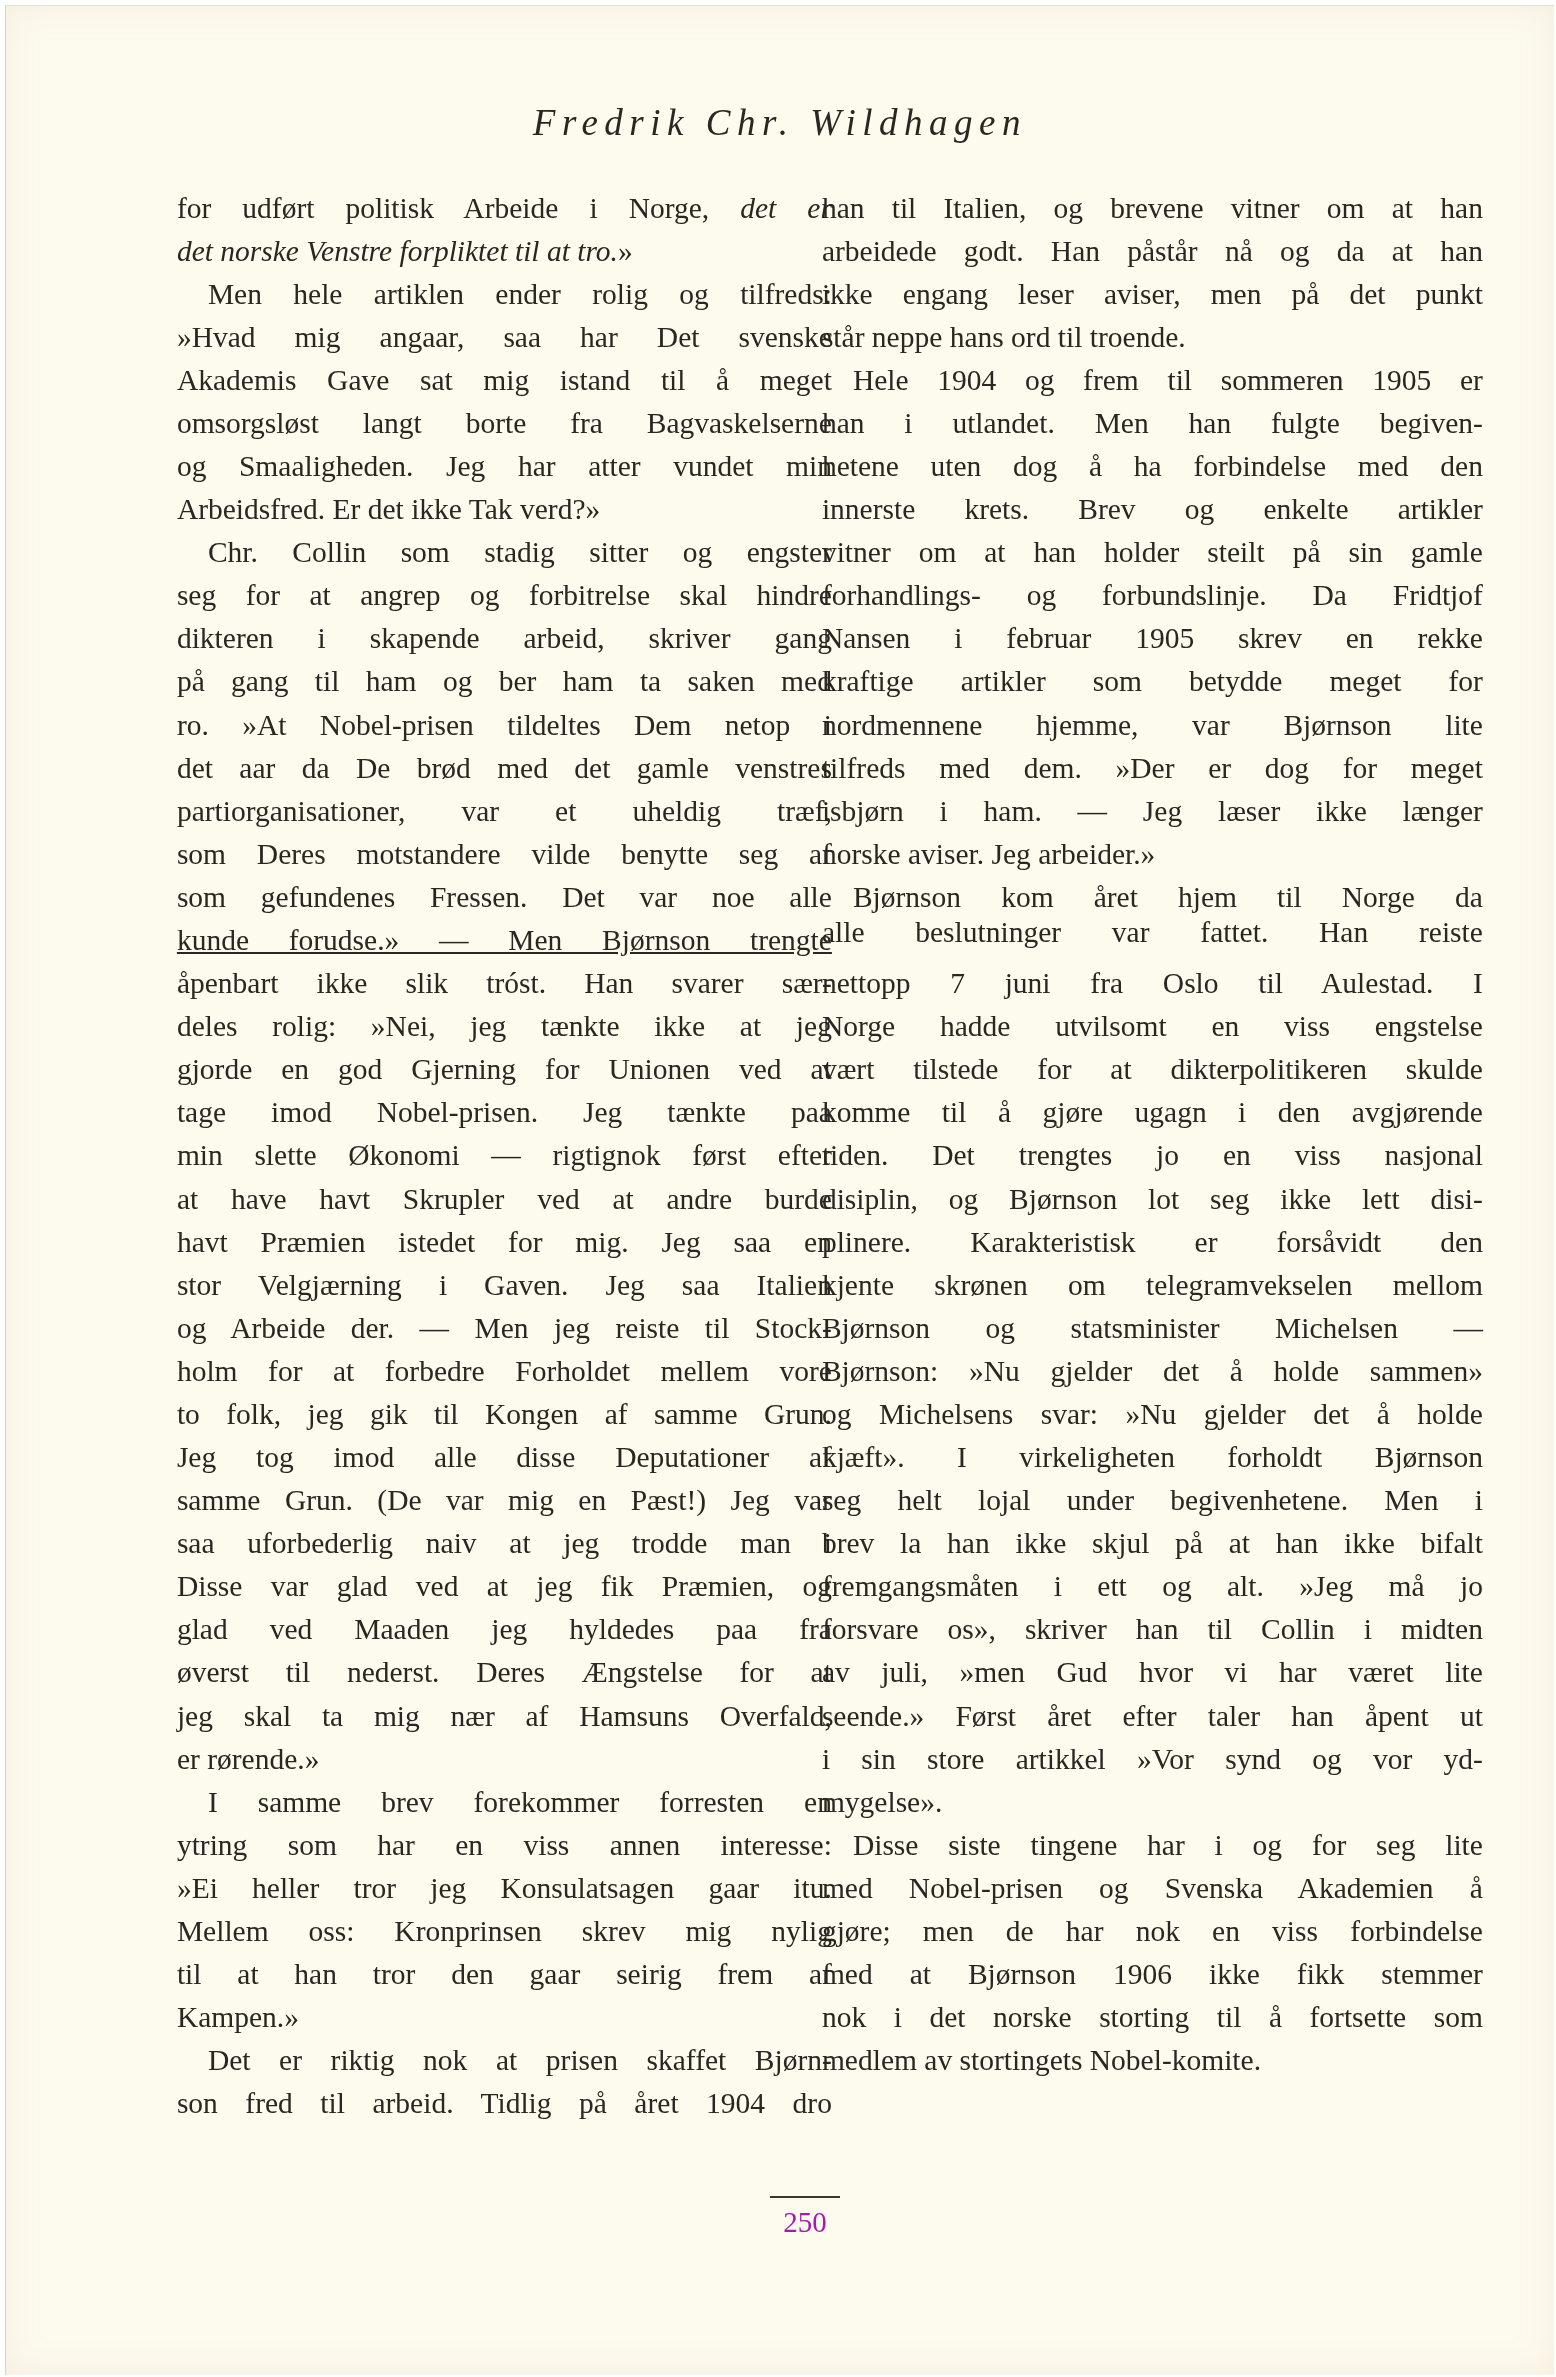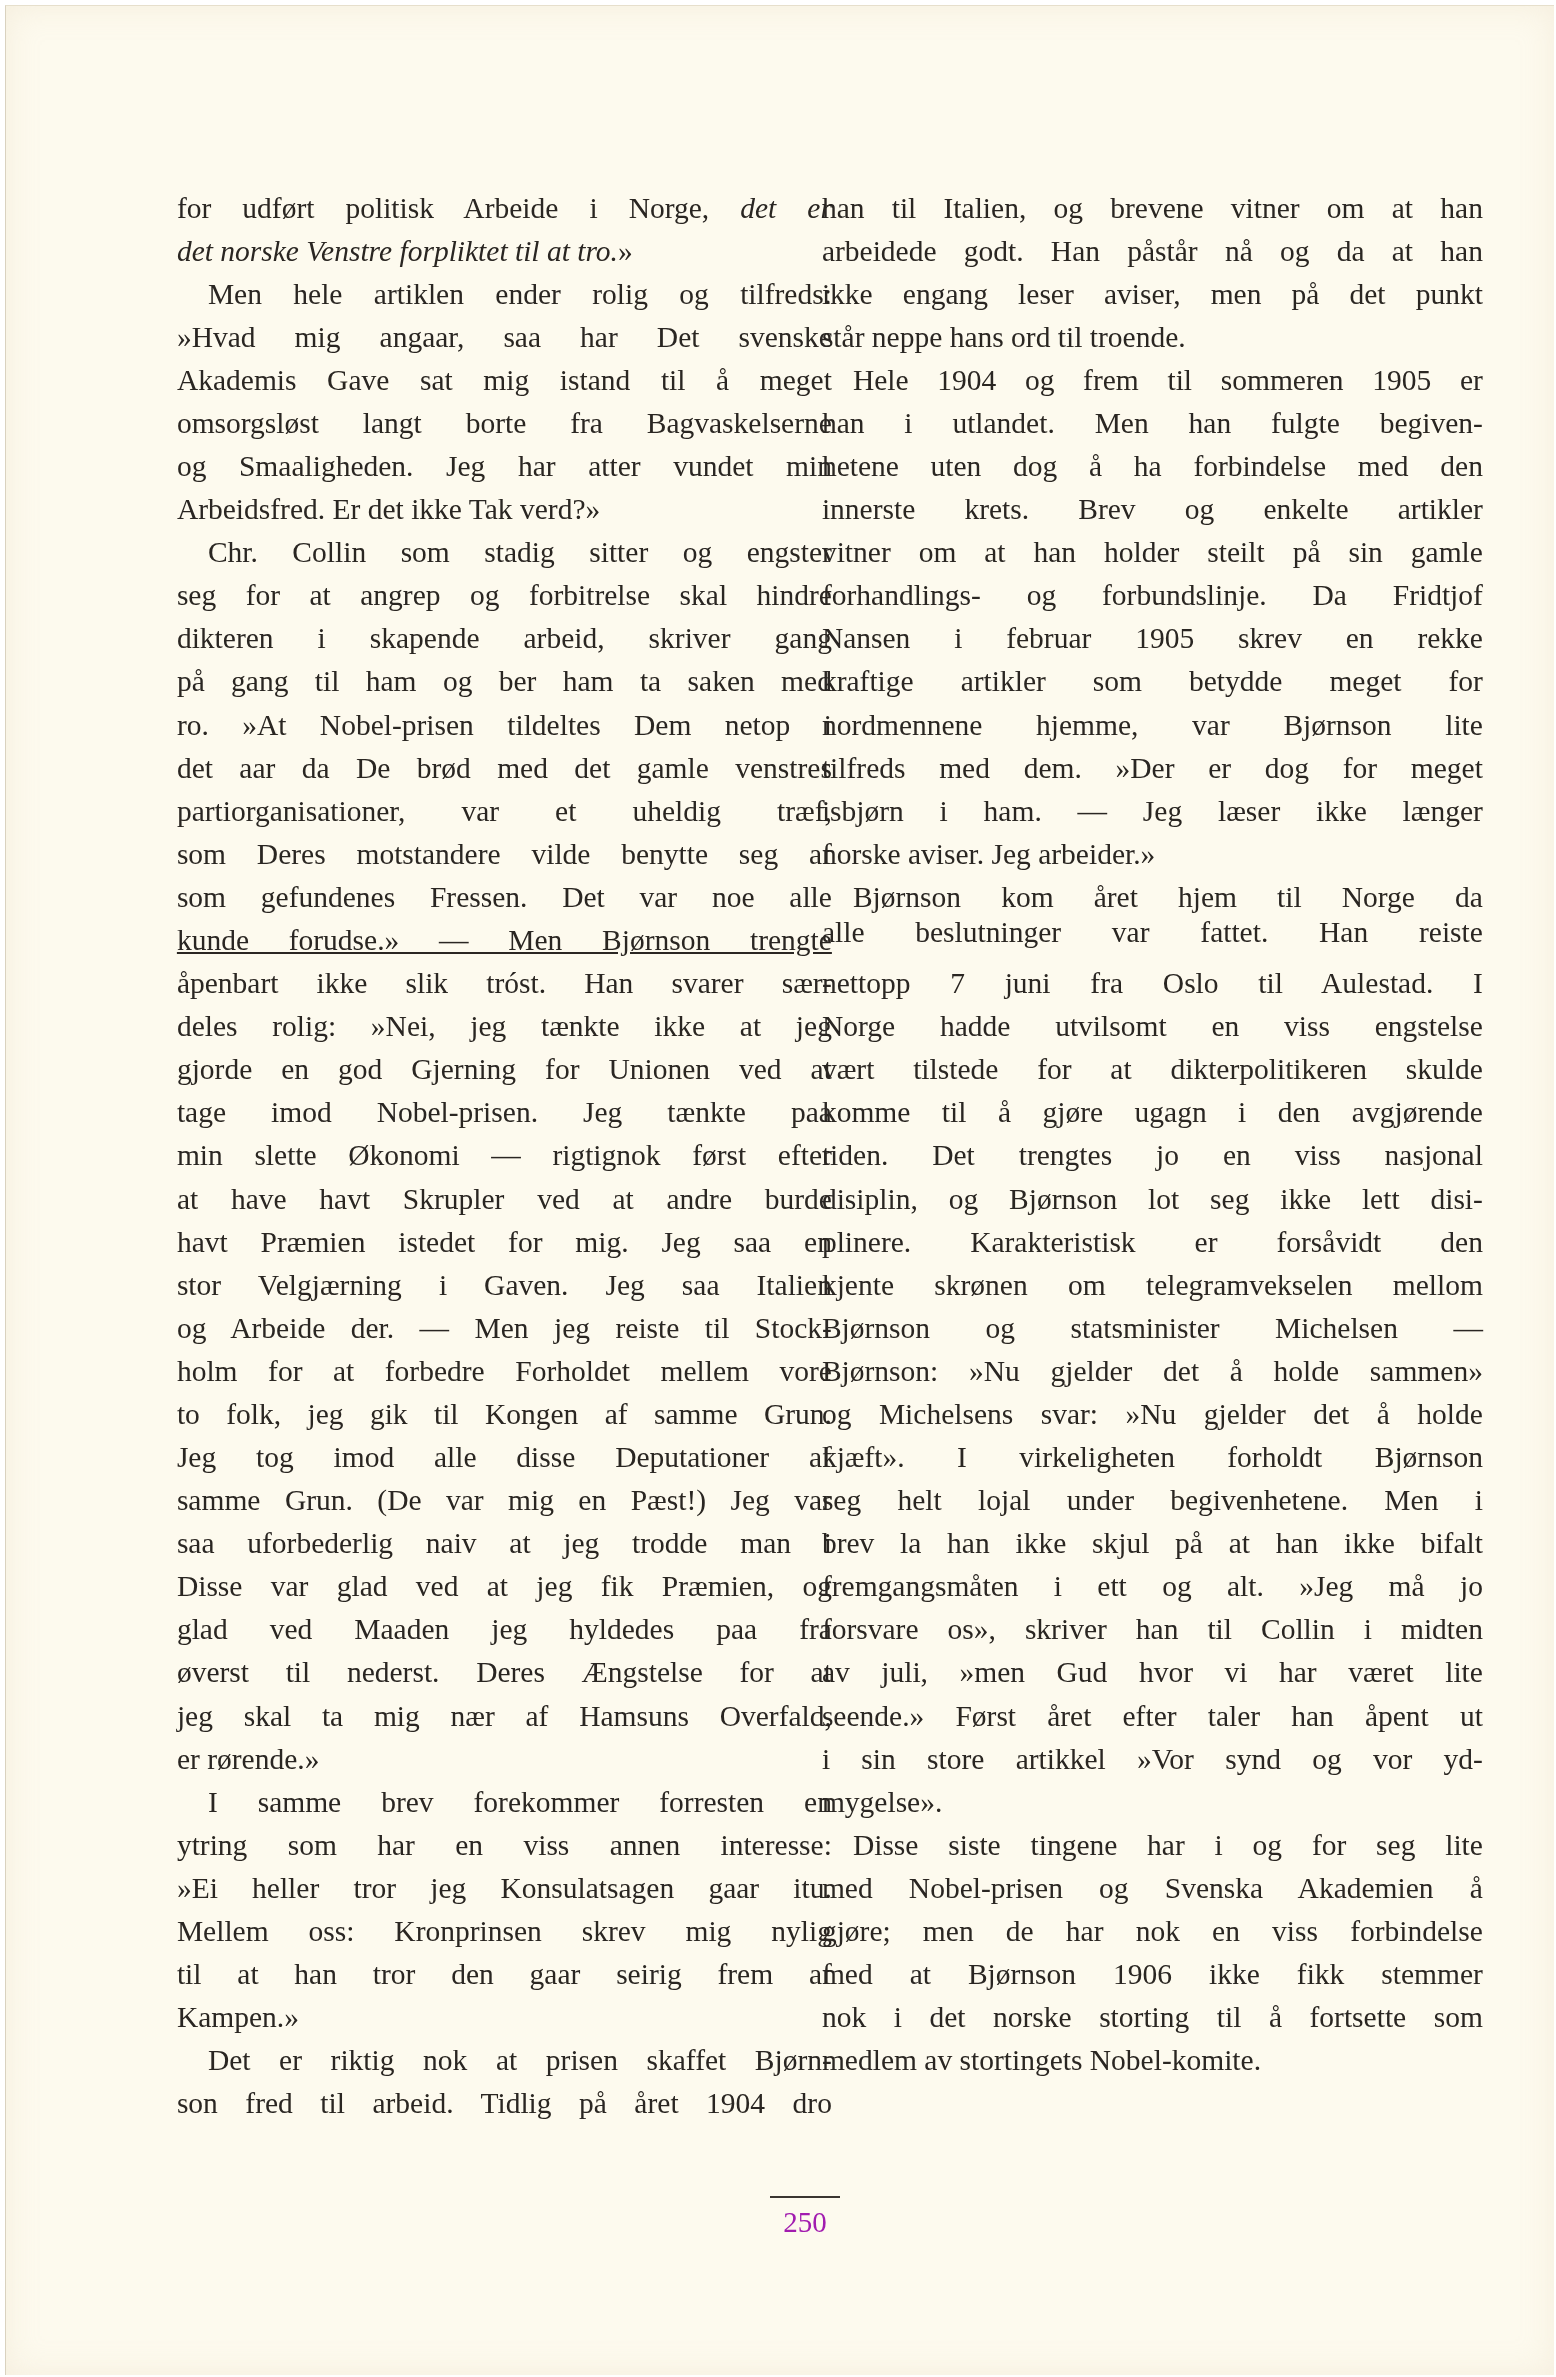--- a/index.html
+++ b/index.html
@@ -77,20 +77,21 @@
     top: 2200px;
     text-align: center;
     font-size: 29px;
     color: #a21caf;
   }
 </style>
 </head>
 <body>
 
 <div class="page">
+  <div class="running-head">Fredrik Chr. Wildhagen</div>
 
   <div class="column left" id="col-left">
       <div class="line" style="top: 184px;"><span>for udført politisk Arbeide i Norge, </span><span class="it">det er</span></div>
       <div class="line last" style="top: 227px;"><span class="it">det norske Venstre forpliktet til at tro.</span><span>»</span></div>
       <div class="line indent" style="top: 270px;"><span>Men hele artiklen ender rolig og tilfreds:</span></div>
       <div class="line" style="top: 313px;"><span>»Hvad mig angaar, saa har Det svenske</span></div>
       <div class="line" style="top: 356px;"><span>Akademis Gave sat mig istand til å meget</span></div>
       <div class="line" style="top: 399px;"><span>omsorgsløst langt borte fra Bagvaskelserne</span></div>
       <div class="line" style="top: 442px;"><span>og Smaaligheden. Jeg har atter vundet min</span></div>
       <div class="line last" style="top: 485px;"><span>Arbeidsfred. Er det ikke Tak verd?»</span></div>

